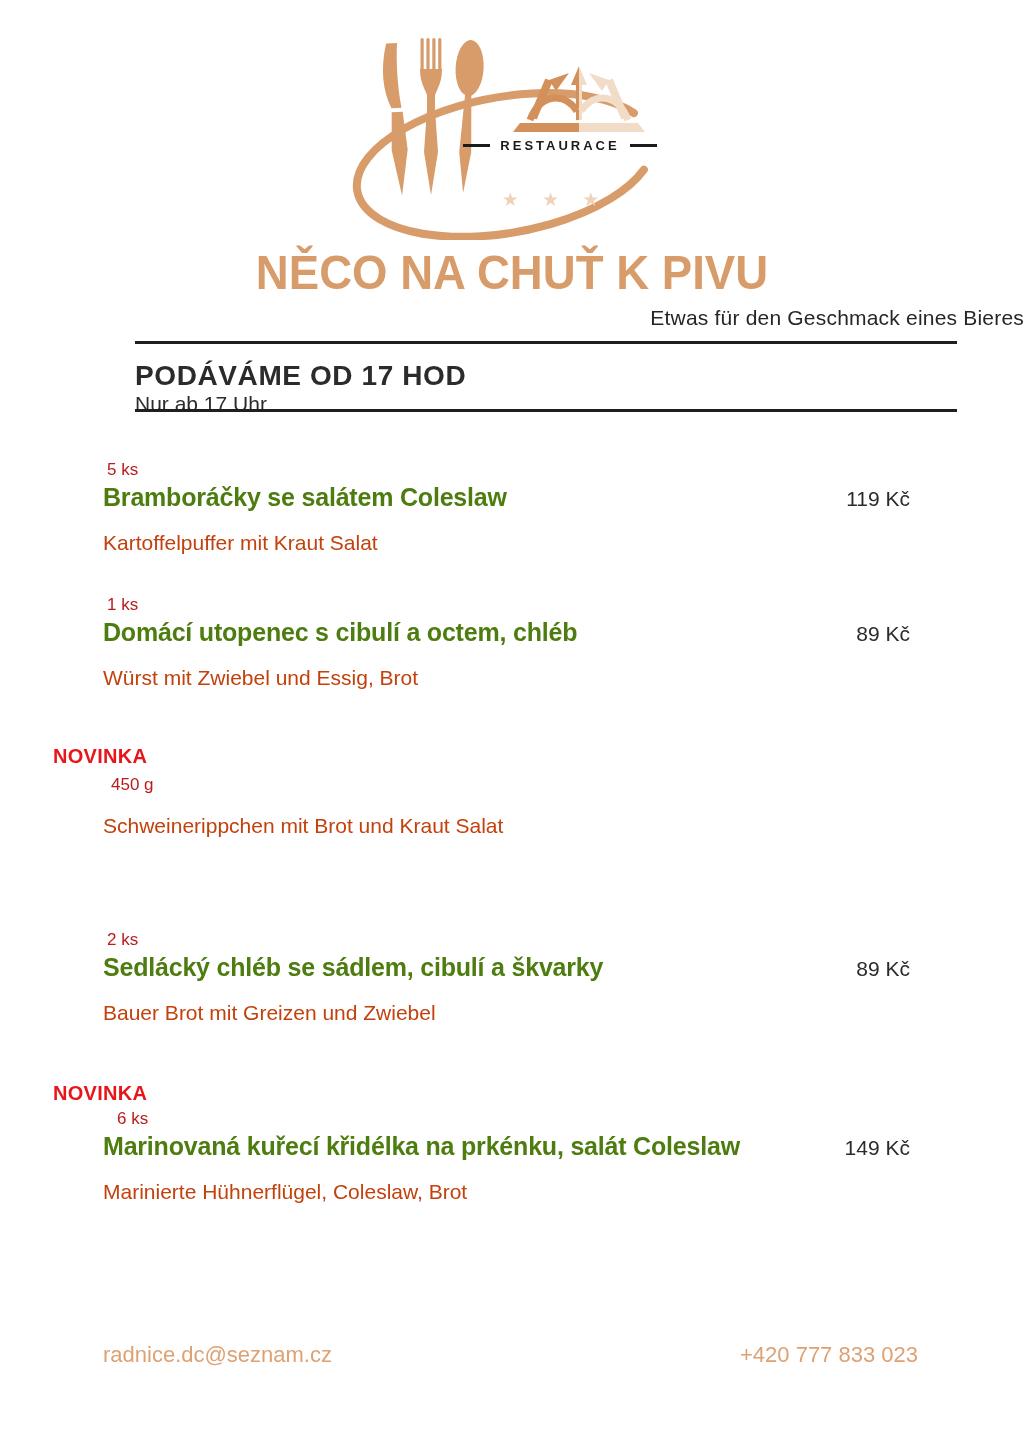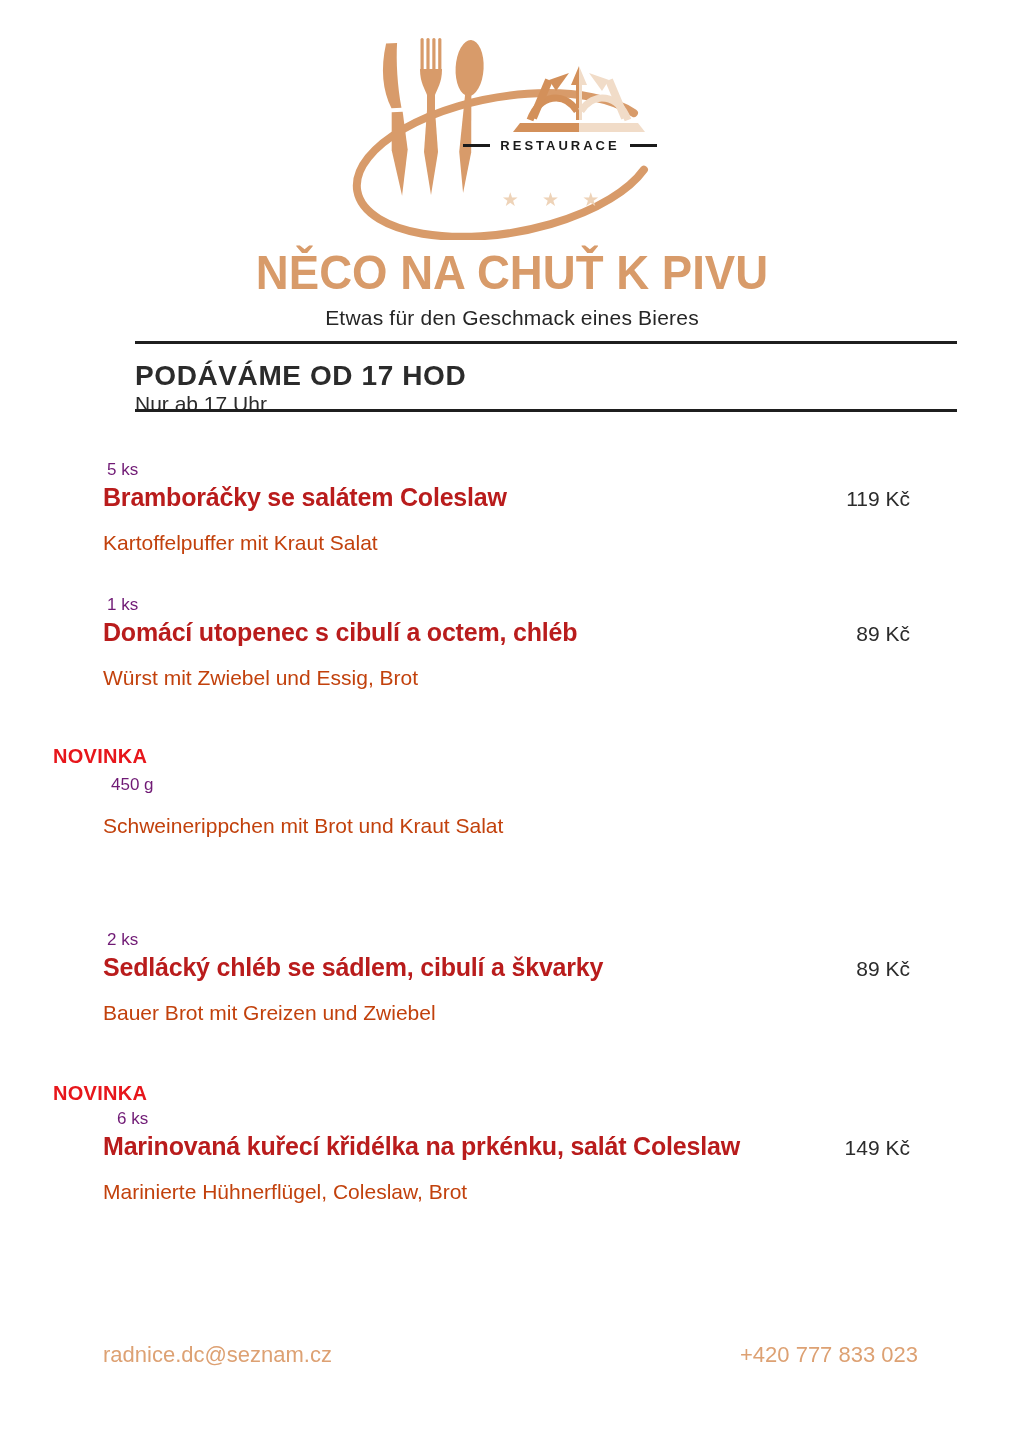--- a/index.html
+++ b/index.html
@@ -30,45 +30,45 @@
     font-size:19px;letter-spacing:9px;color:#eed3b8;
   }
 
   
   .title{
     position:absolute;left:0;top:244px;width:100%;text-align:center;
     font-size:49px;font-weight:800;letter-spacing:0px;color:#d89b6a;
     transform:scaleX(0.93);
   }
   .subtitle{
-    position:absolute;left:0;top:306px;width:100%;text-align:center;
+    position:absolute;left:0;top:306px;width:100%;text-align:right;
     font-size:21px;color:#262626;letter-spacing:0.2px;
   }
   .rule1{position:absolute;left:135px;top:341px;width:822px;height:3px;background:#1f1f1f;}
   .rule2{position:absolute;left:135px;top:409px;width:822px;height:3px;background:#1f1f1f;}
   .serving{
     position:absolute;left:135px;top:360px;width:822px;
     display:flex;justify-content:space-between;align-items:baseline;flex-direction:column;
   }
   .serving-cz{font-size:28px;font-weight:600;letter-spacing:0.6px;color:#2b2b2b;}
   .serving-de{font-size:21px;color:#2b2b2b;}
 
   
   .item{position:absolute;left:0;right:0;}
   .item-badge{
     margin-left:53px;margin-bottom:7px;
     font-size:20px;font-weight:bold;color:#e7161b;letter-spacing:0.3px;
   }
-  .item-qty{margin-left:107px;margin-bottom:3px;font-size:17px;color:#701a75;}
+  .item-qty{margin-left:107px;margin-bottom:3px;font-size:17px;color:#b91c1c;}
   .item-row{
     margin-left:103px;margin-right:114px;
     display:flex;justify-content:space-between;align-items:baseline;
   }
   .item-name{
-    font-size:25px;font-weight:bold;color:#b91c1c;letter-spacing:-0.2px;white-space:pre-wrap;
+    font-size:25px;font-weight:bold;color:#4d7c0f;letter-spacing:-0.2px;white-space:pre-wrap;
   }
   .item-price{font-size:21px;color:#2b2b2b;white-space:nowrap;}
   .item-desc{margin-left:103px;margin-top:19px;font-size:21px;color:#c2410c;}
 
   .i1{top:460px;} .i2{top:595px;} .i3{top:745px;} .i4{top:930px;} .i5{top:1082px;}
   .i3 .item-qty{margin-left:111px;}
   .i5 .item-badge{margin-bottom:4px;}
   .i5 .item-qty{margin-left:117px;}
 
   

